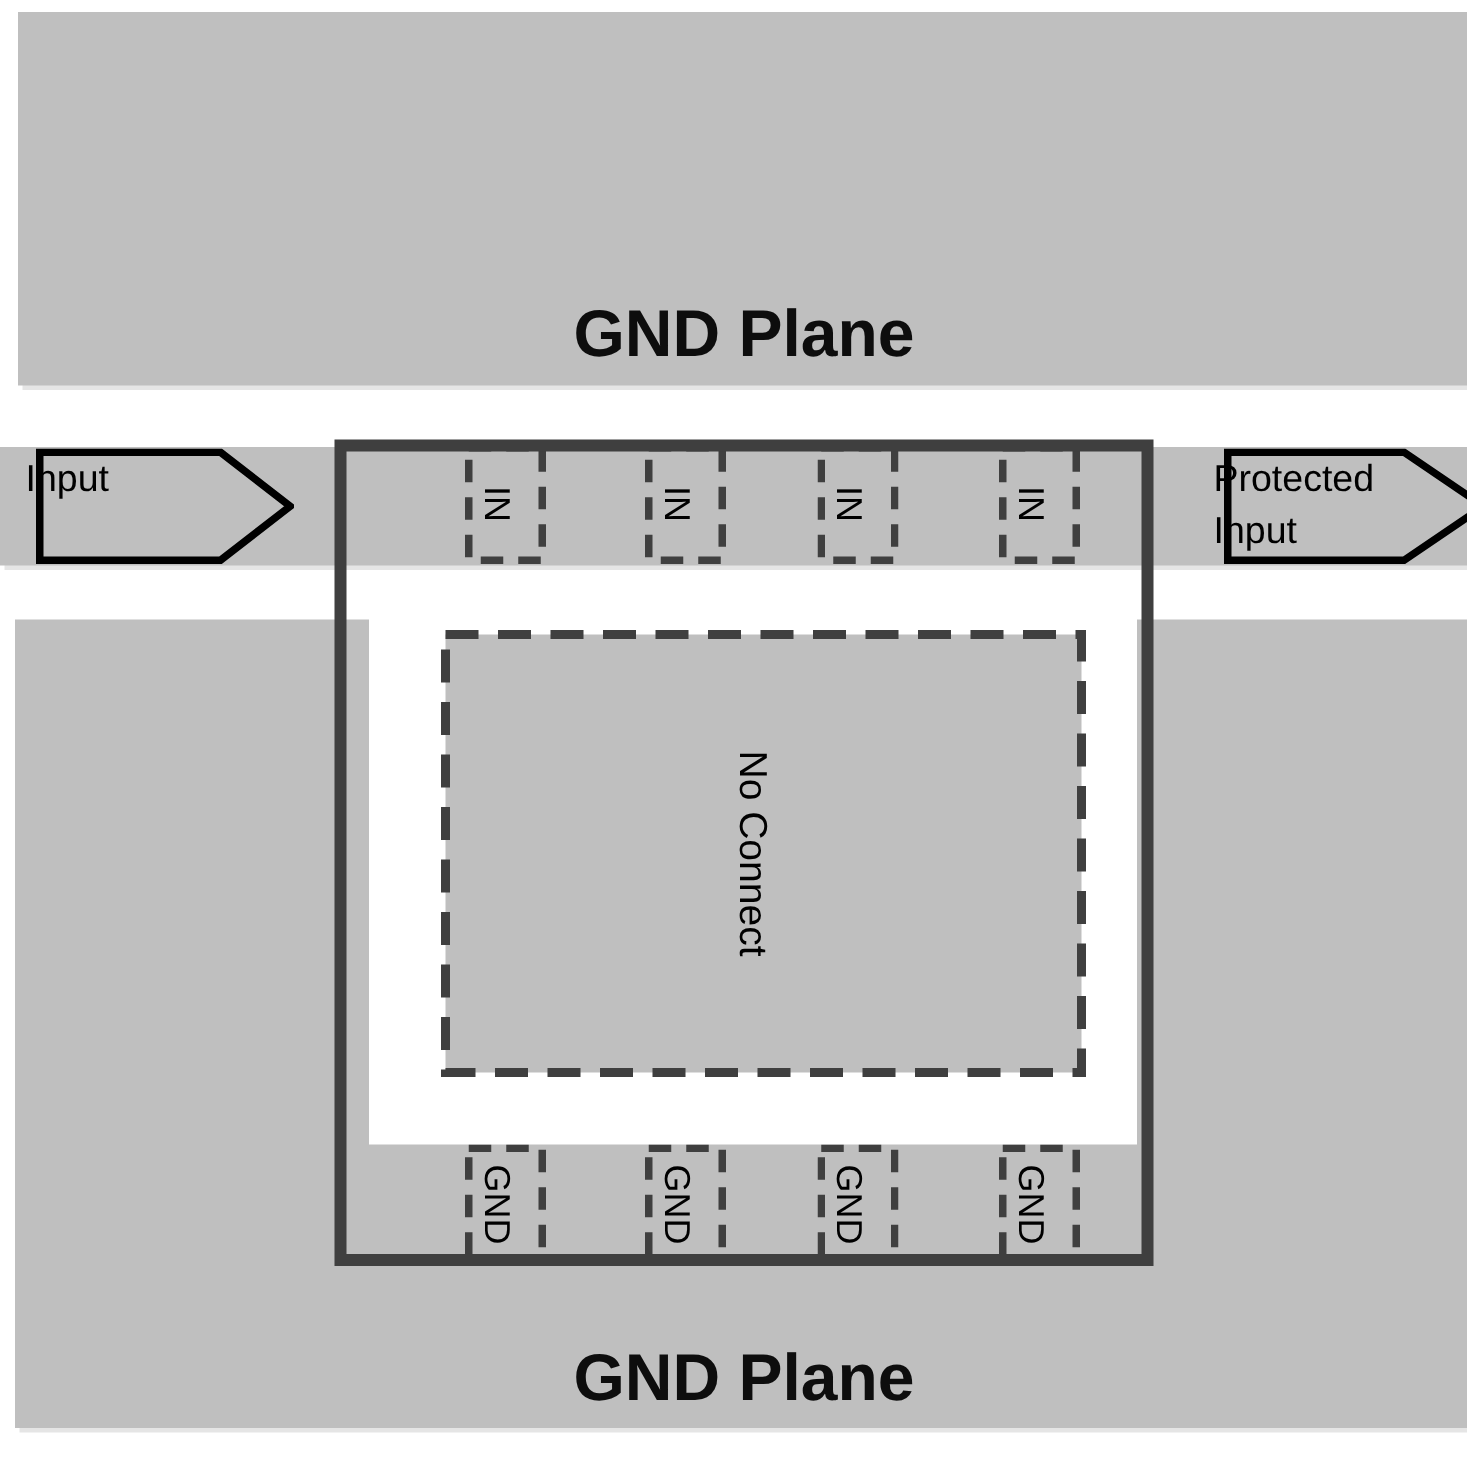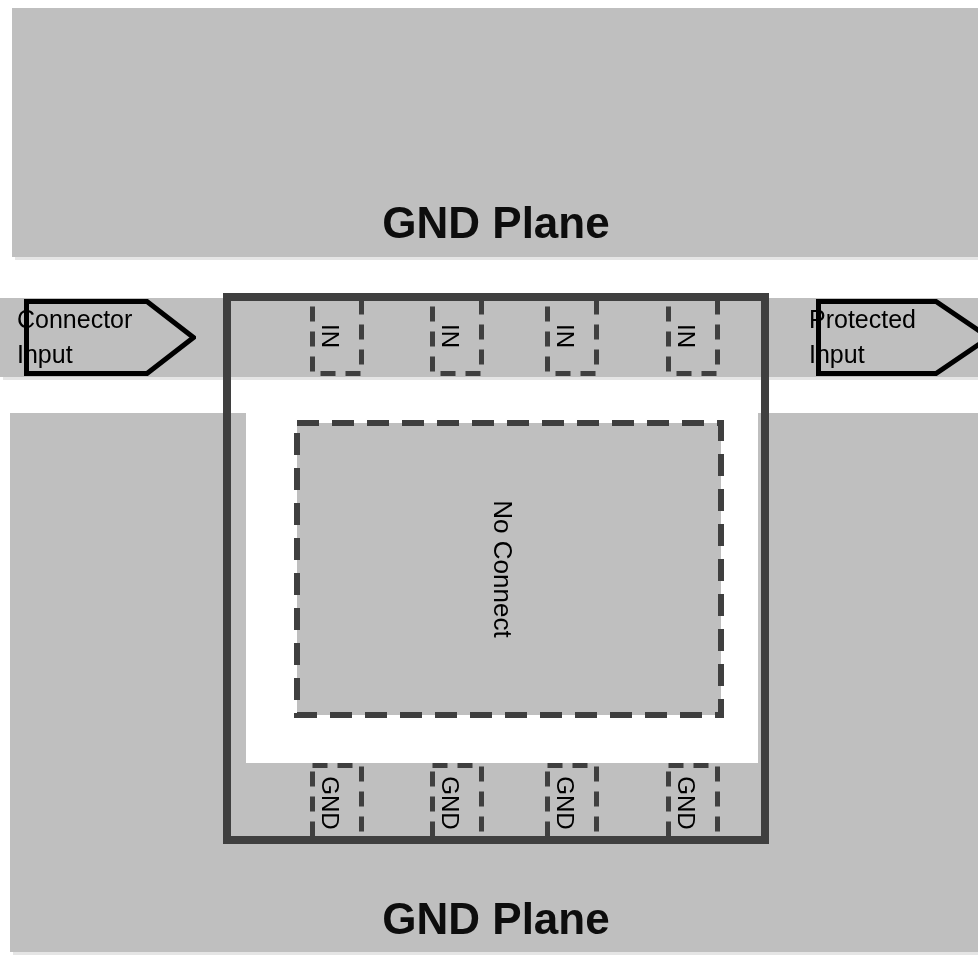--- a/index.html
+++ b/index.html
@@ -167,21 +167,20 @@
     <div class="pin-label">GND</div>
   </div>
 
   <div class="abs chip-outline"></div>
 
   <div class="abs arrow arrow-left">
     <svg width="172" height="77" viewBox="0 0 172 77">
       <polygon points="2.5,2.5 123,2.5 169.5,38.5 123,74.5 2.5,74.5" fill="none" stroke="#000000" stroke-width="5" stroke-linejoin="miter"></polygon>
     </svg>
     <div class="arrow-text">
-      <div>Connector</div>
       <div>Input</div>
     </div>
   </div>
 
   <div class="abs arrow arrow-right">
     <svg width="176" height="77" viewBox="0 0 176 77">
       <polygon points="2.5,2.5 120,2.5 173,38.5 120,74.5 2.5,74.5" fill="none" stroke="#000000" stroke-width="5" stroke-linejoin="miter"></polygon>
     </svg>
     <div class="arrow-text">
       <div>Protected</div>

